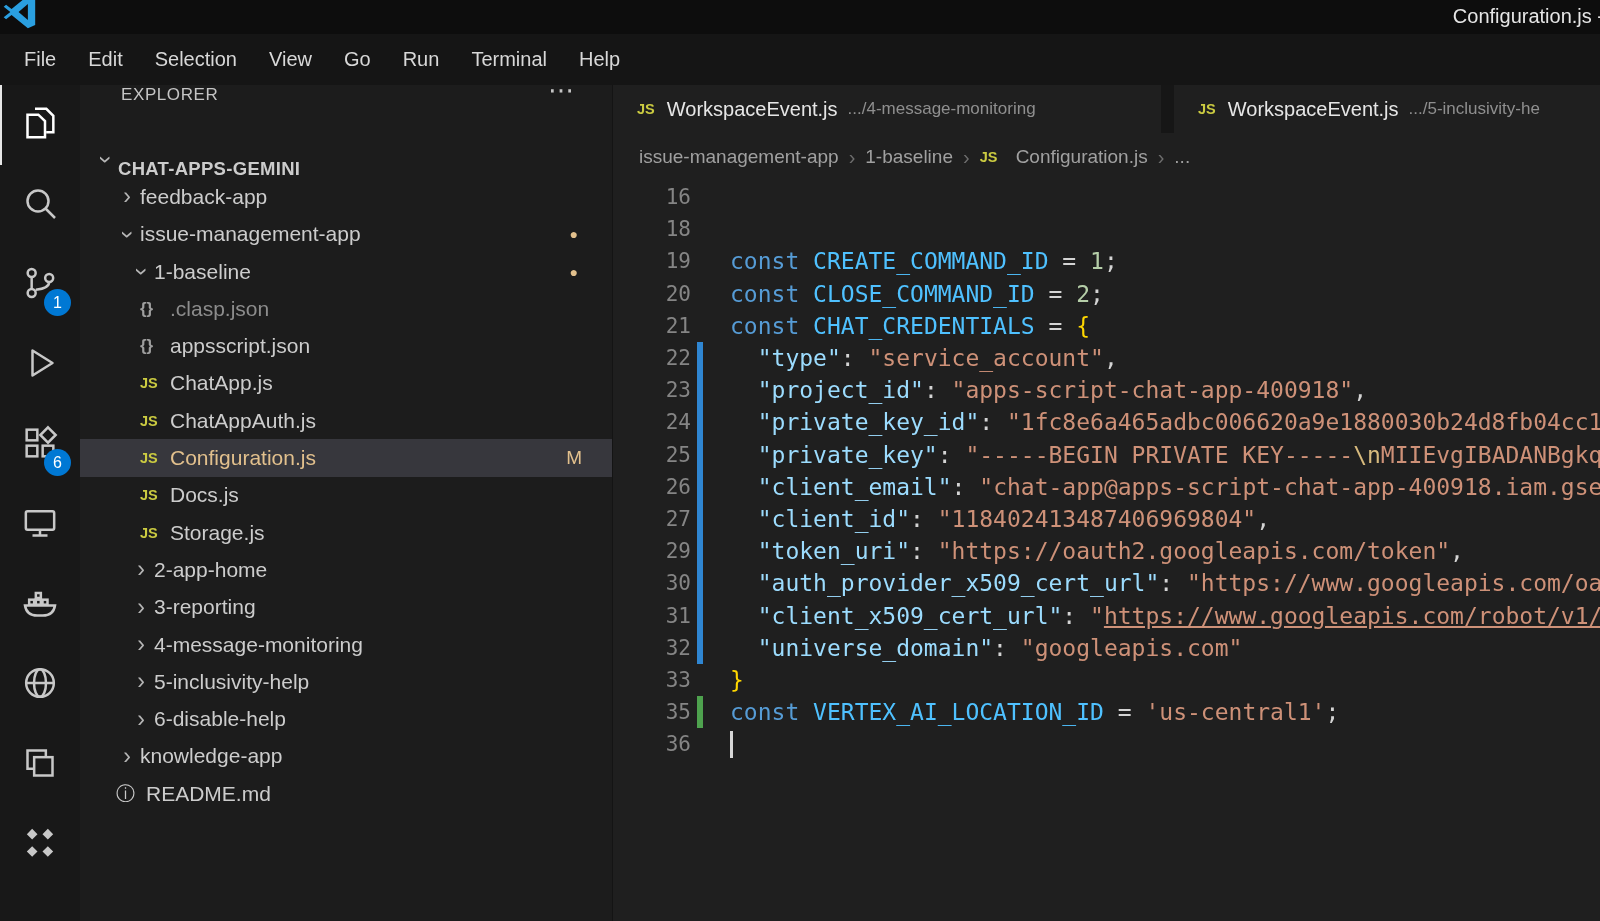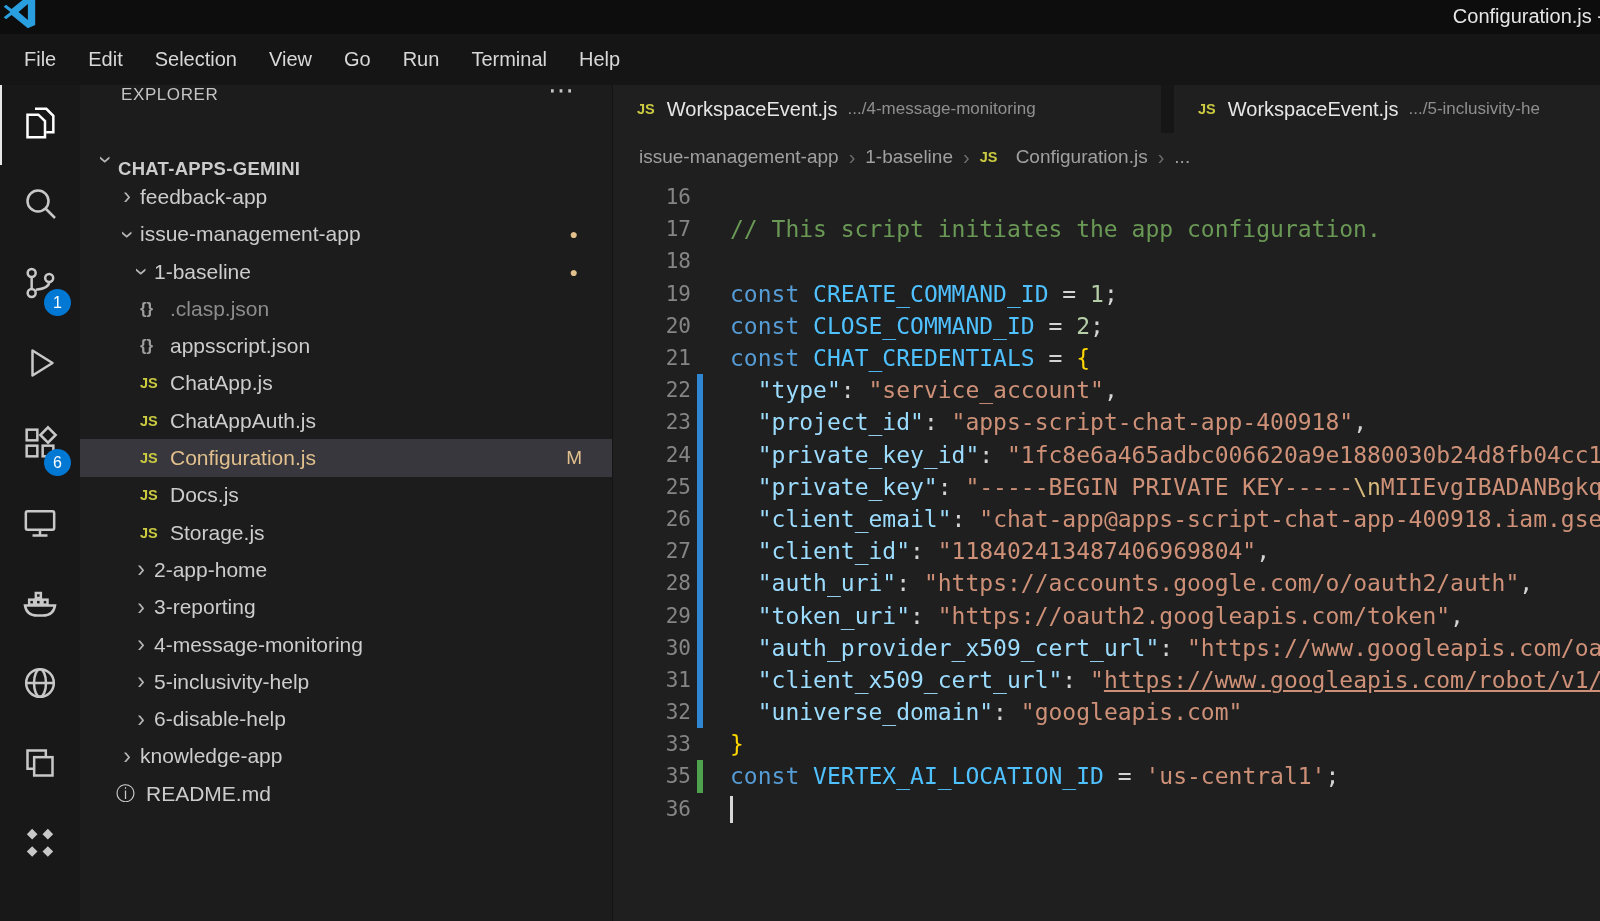--- a/index.html
+++ b/index.html
@@ -282,32 +282,30 @@
           <span class="bc-item">issue-management-app</span>
           <span class="bc-sep">›</span>
           <span class="bc-item">1-baseline</span>
           <span class="bc-sep">›</span>
           <span class="bc-item"><span class="ficon js">JS</span>Configuration.js</span>
           <span class="bc-sep">›</span>
           <span class="bc-item">...</span>
         </div>
       <div class="code">
           <div class="code-line"><span class="ln">16</span><span class="deco "></span><span class="ct"></span></div>
-          <div class="code-line"><span class="ln">17</span><span class="deco "></span><span class="ct"><span class="tk-c">// This script initiates the app configuration.</span></span></div>
           <div class="code-line"><span class="ln">18</span><span class="deco "></span><span class="ct"></span></div>
           <div class="code-line"><span class="ln">19</span><span class="deco "></span><span class="ct"><span class="tk-k">const</span><span class="tk-p"> </span><span class="tk-v">CREATE_COMMAND_ID</span><span class="tk-p"> = </span><span class="tk-n">1</span><span class="tk-p">;</span></span></div>
           <div class="code-line"><span class="ln">20</span><span class="deco "></span><span class="ct"><span class="tk-k">const</span><span class="tk-p"> </span><span class="tk-v">CLOSE_COMMAND_ID</span><span class="tk-p"> = </span><span class="tk-n">2</span><span class="tk-p">;</span></span></div>
           <div class="code-line"><span class="ln">21</span><span class="deco "></span><span class="ct"><span class="tk-k">const</span><span class="tk-p"> </span><span class="tk-v">CHAT_CREDENTIALS</span><span class="tk-p"> = </span><span class="tk-b">{</span></span></div>
           <div class="code-line"><span class="ln">22</span><span class="deco m"></span><span class="ct"><span class="tk-p">  </span><span class="tk-o">"type"</span><span class="tk-p">: </span><span class="tk-s">"service_account"</span><span class="tk-p">,</span></span></div>
           <div class="code-line"><span class="ln">23</span><span class="deco m"></span><span class="ct"><span class="tk-p">  </span><span class="tk-o">"project_id"</span><span class="tk-p">: </span><span class="tk-s">"apps-script-chat-app-400918"</span><span class="tk-p">,</span></span></div>
           <div class="code-line"><span class="ln">24</span><span class="deco m"></span><span class="ct"><span class="tk-p">  </span><span class="tk-o">"private_key_id"</span><span class="tk-p">: </span><span class="tk-s">"1fc8e6a465adbc006620a9e1880030b24d8fb04cc1"</span></span></div>
           <div class="code-line"><span class="ln">25</span><span class="deco m"></span><span class="ct"><span class="tk-p">  </span><span class="tk-o">"private_key"</span><span class="tk-p">: </span><span class="tk-s">"-----BEGIN PRIVATE KEY-----</span><span class="tk-e">\n</span><span class="tk-s">MIIEvgIBADANBgkqhkiG9w0BAQEFAASC</span></span></div>
           <div class="code-line"><span class="ln">26</span><span class="deco m"></span><span class="ct"><span class="tk-p">  </span><span class="tk-o">"client_email"</span><span class="tk-p">: </span><span class="tk-s">"chat-app@apps-script-chat-app-400918.iam.gserviceaccount.com"</span></span></div>
           <div class="code-line"><span class="ln">27</span><span class="deco m"></span><span class="ct"><span class="tk-p">  </span><span class="tk-o">"client_id"</span><span class="tk-p">: </span><span class="tk-s">"118402413487406969804"</span><span class="tk-p">,</span></span></div>
-          <div class="code-line"><span class="ln">28</span><span class="deco m"></span><span class="ct"><span class="tk-p">  </span><span class="tk-o">"auth_uri"</span><span class="tk-p">: </span><span class="tk-s">"https://accounts.google.com/o/oauth2/auth"</span><span class="tk-p">,</span></span></div>
           <div class="code-line"><span class="ln">29</span><span class="deco m"></span><span class="ct"><span class="tk-p">  </span><span class="tk-o">"token_uri"</span><span class="tk-p">: </span><span class="tk-s">"https://oauth2.googleapis.com/token"</span><span class="tk-p">,</span></span></div>
           <div class="code-line"><span class="ln">30</span><span class="deco m"></span><span class="ct"><span class="tk-p">  </span><span class="tk-o">"auth_provider_x509_cert_url"</span><span class="tk-p">: </span><span class="tk-s">"https://www.googleapis.com/oauth2/v1/certs"</span></span></div>
           <div class="code-line"><span class="ln">31</span><span class="deco m"></span><span class="ct"><span class="tk-p">  </span><span class="tk-o">"client_x509_cert_url"</span><span class="tk-p">: </span><span class="tk-s">"</span><span class="tk-u">https://www.googleapis.com/robot/v1/metadata/x509/chat-app</span></span></div>
           <div class="code-line"><span class="ln">32</span><span class="deco m"></span><span class="ct"><span class="tk-p">  </span><span class="tk-o">"universe_domain"</span><span class="tk-p">: </span><span class="tk-s">"googleapis.com"</span></span></div>
           <div class="code-line"><span class="ln">33</span><span class="deco "></span><span class="ct"><span class="tk-b">}</span></span></div>
           <div class="code-line"><span class="ln">35</span><span class="deco a"></span><span class="ct"><span class="tk-k">const</span><span class="tk-p"> </span><span class="tk-v">VERTEX_AI_LOCATION_ID</span><span class="tk-p"> = </span><span class="tk-s">'us-central1'</span><span class="tk-p">;</span></span></div>
           <div class="code-line current"><span class="ln">36</span><span class="deco "></span><span class="ct"><span class="cursor"></span></span></div>
         </div>
     </div>
 

